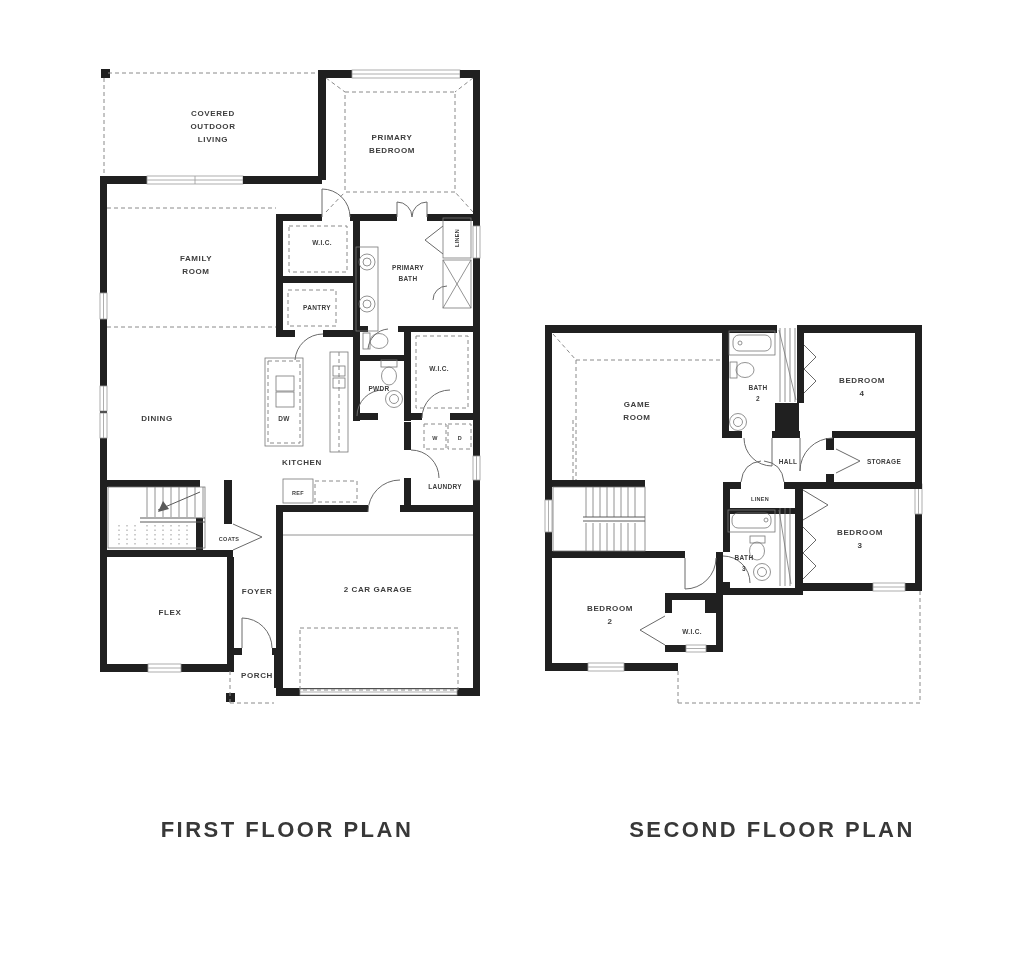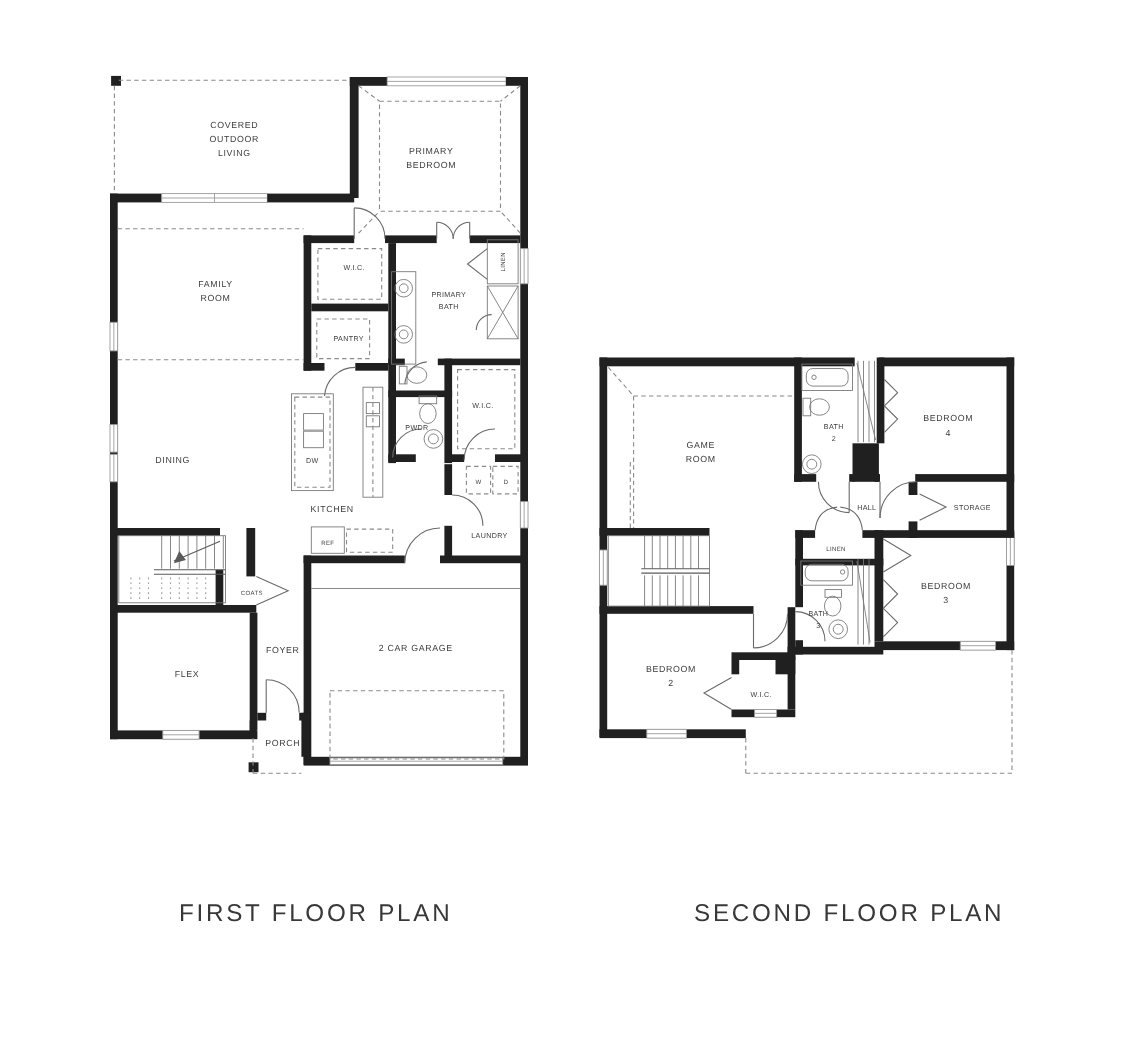--- a/index.html
+++ b/index.html
@@ -1,16 +1,16 @@
 <!DOCTYPE html>
 <html><head>
 <meta charset="utf-8">
 <style>
   html,body{margin:0;padding:0;background:#ffffff;}
-  .canvas{position:relative;width:951px;height:966px;background:#ffffff;overflow:hidden;}
+  .canvas{position:relative;width:951px;height:966px;background:#ffffff;overflow:hidden;font-weight:bold;}
   svg{position:absolute;left:0;top:0;}
   .wall{fill:#202020;stroke:none;}
   .thin{stroke:#5a5a5a;stroke-width:1;fill:none;}
   .thin2{stroke:#777;stroke-width:.8;fill:none;}
   .dash{stroke:#8a8a8a;stroke-width:1;stroke-dasharray:4 3;fill:none;}
   .dots{stroke:#9a9a9a;stroke-width:1;stroke-dasharray:1.5 3;fill:none;}
   .win{fill:#ffffff;stroke:#999;stroke-width:.8;}
   .winline{stroke:#999;stroke-width:.8;}
   .arc{stroke:#6a6a6a;stroke-width:1;fill:none;}
   text{font-family:"Liberation Sans", sans-serif;fill:#3d3d3d;}

